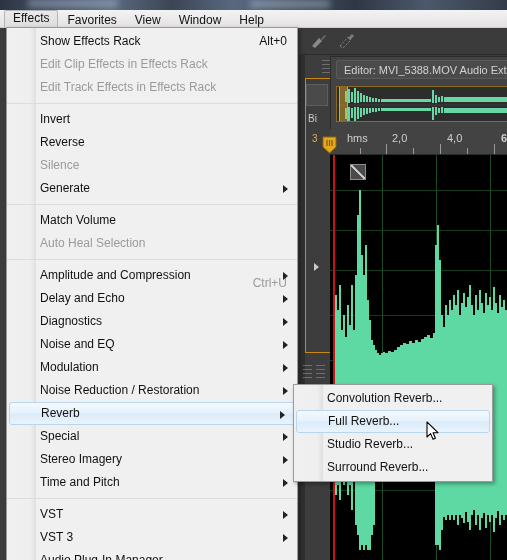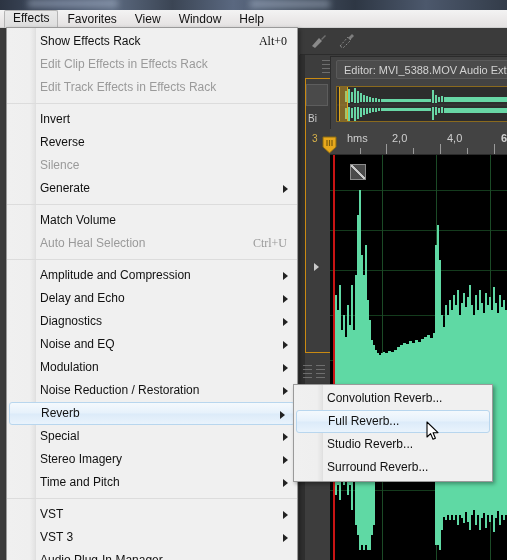--- a/index.html
+++ b/index.html
@@ -83,21 +83,21 @@
   .orange-border { position:absolute; border:1px solid #c98a12; }
 
   .triangle-btn { position:absolute; width:0;height:0;
     border-left:5px solid #c9c9c9; border-top:4px solid transparent; border-bottom:4px solid transparent; }
 
   
   .menubar {
     position:absolute; left:0; top:10px; width:507px; height:18px;
     background:linear-gradient(to bottom,#f3f3f3 0%,#eceaea 50%,#e4e2e2 100%);
     border-bottom:1px solid #cfcfcf;
-    display:flex; align-items:center; padding-left:4px;
+    display:flex; align-items:flex-start; padding-left:4px;
   }
   .mb-item { font-size:12px; color:#111; padding:3px 9px 2px 9px; white-space:nowrap;
              line-height:15px; }
   .mb-item.active {
     background:linear-gradient(to bottom,#e9e9e9,#dedede);
     border:1px solid #b5b5b5; border-bottom-color:#cfcfcf; border-radius:2px 2px 0 0;
     padding:0px 8px 1px 8px;
   }
 
   
@@ -113,22 +113,22 @@
     content:""; position:absolute; left:0; top:0; bottom:0; width:28px;
     background:linear-gradient(to right,#f0f0f0 0%,#efefef 82%,#e3e3e3 100%);
     border-right:1px solid #e0e0e0;
   }
   #menu-main { left:6px; top:27px; width:292px; }
   #menu-sub  { left:293px; top:384px; width:200px; }
 
   .mi { position:relative; height:23px; line-height:23px; padding-left:33px; padding-right:10px;
         white-space:nowrap; color:#111; }
   .mi.dis { color:#9a9a9a; }
-  .mi .sc { position:absolute; right:10px; top:0; line-height:23px; color:#111;font-family:Liberation Serif, serif; }
-  .mi.dis .sc { color:#9a9a9a; }
+  .mi .sc { position:absolute; right:10px; top:0; line-height:23px; color:#111; }
+  .mi.dis .sc { color:#9a9a9a;margin-top:40px; }
   .mi .arw { position:absolute; right:9px; top:8px; width:0; height:0;
              border-left:5px solid #222; border-top:4px solid transparent; border-bottom:4px solid transparent; }
   .mi.hl {
     background:linear-gradient(to bottom,#f4f9fd 0%,#e6f1fb 48%,#dcebf9 52%,#e9f3fc 100%);
     border:1px solid #b8d6ee; border-radius:3px;
     height:23px; line-height:21px; margin:0 2px; padding-left:31px;
   }
   .sep { height:1px; background:#dcdcdc; margin:4px 0 4px 0; position:relative; }
 
   .cursor { position:absolute; left:426px; top:421px; width:14px; height:20px; pointer-events:none; }

